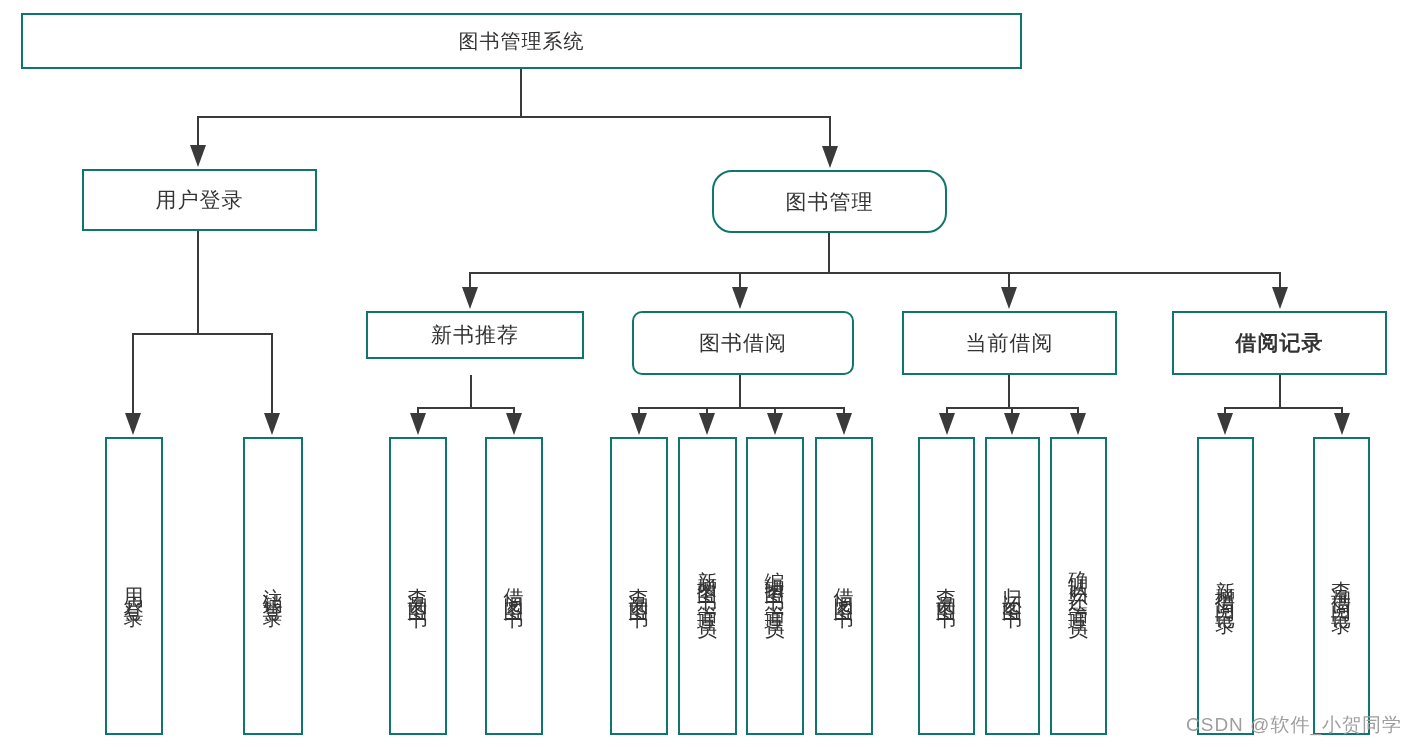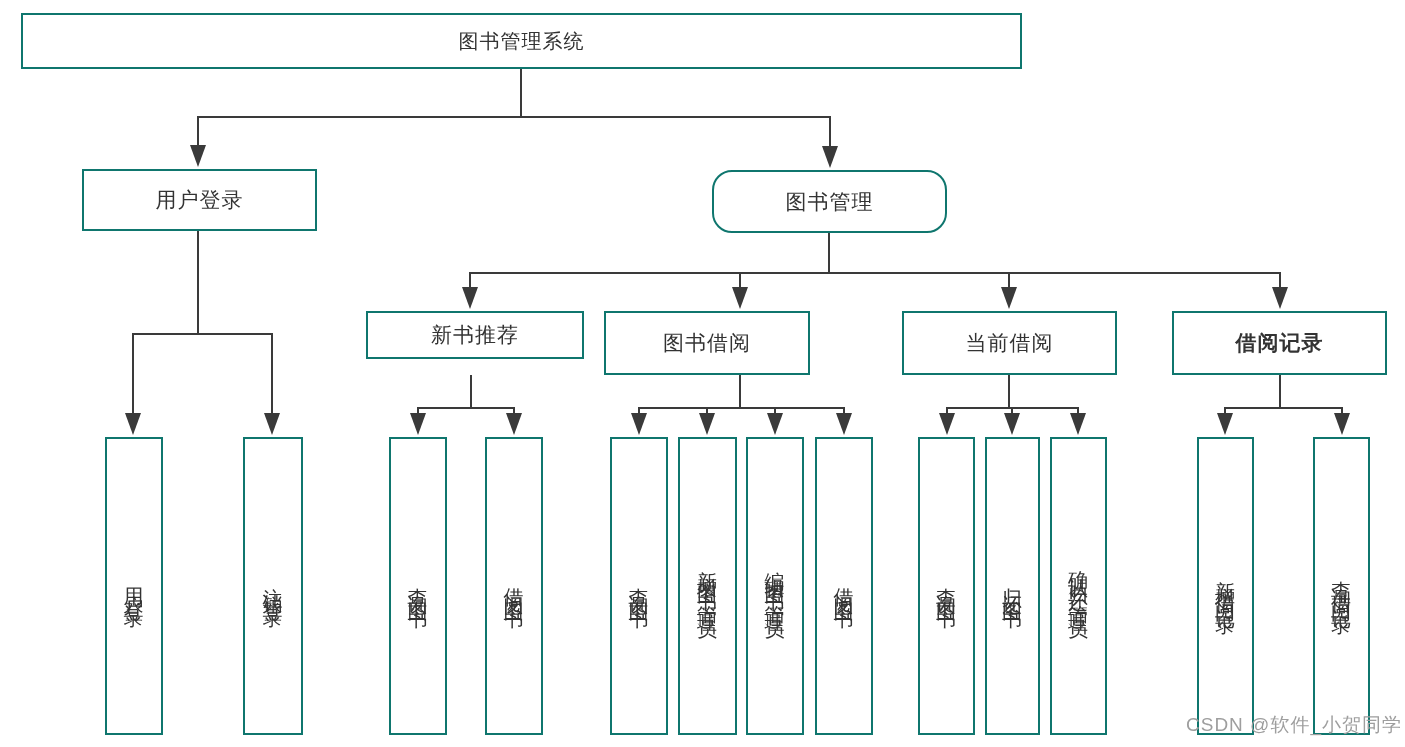--- a/index.html
+++ b/index.html
@@ -99,21 +99,21 @@
   <div class="node h-label" style="left:82px;top:169px;width:235px;height:62px;">
     <span>用户登录</span>
   </div>
   <div class="node h-label" style="left:712px;top:170px;width:235px;height:63px;border-radius:20px;">
     <span>图书管理</span>
   </div>
 
   <div class="node h-label" style="left:366px;top:311px;width:218px;height:48px;">
     <span>新书推荐</span>
   </div>
-  <div class="node h-label" style="left:604px;top:311px;width:206px;height:64px;">
+  <div class="node h-label" style="left:632px;top:311px;width:222px;height:64px;border-radius:10px;">
     <span>图书借阅</span>
   </div>
   <div class="node h-label" style="left:902px;top:311px;width:215px;height:64px;">
     <span>当前借阅</span>
   </div>
   <div class="node h-label" style="left:1172px;top:311px;width:215px;height:64px;font-weight:bold;">
     <span>借阅记录</span>
   </div>
 
   <div class="node leaf" style="left:105px;top:437px;width:58px;height:298px;">

